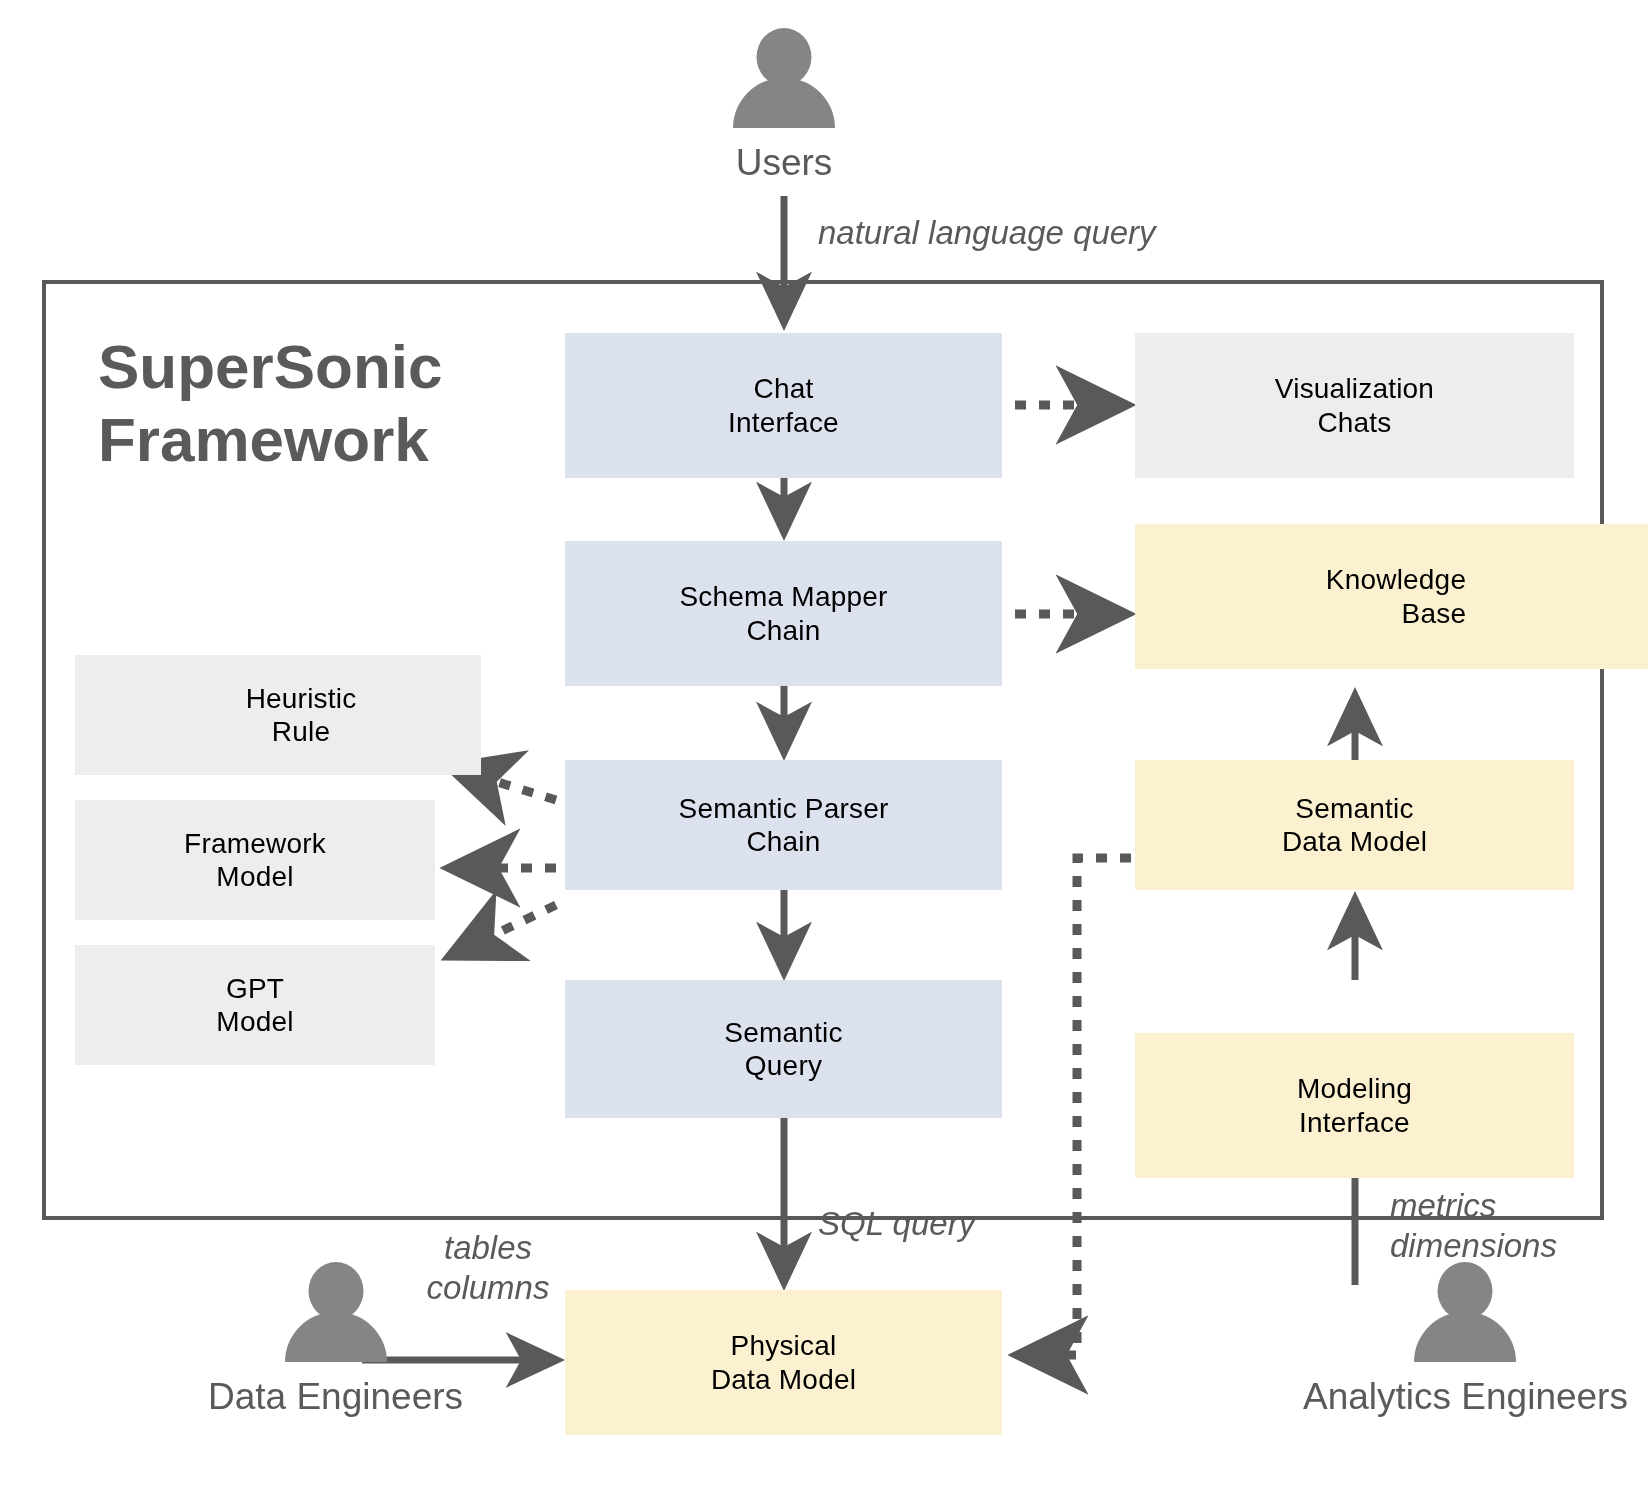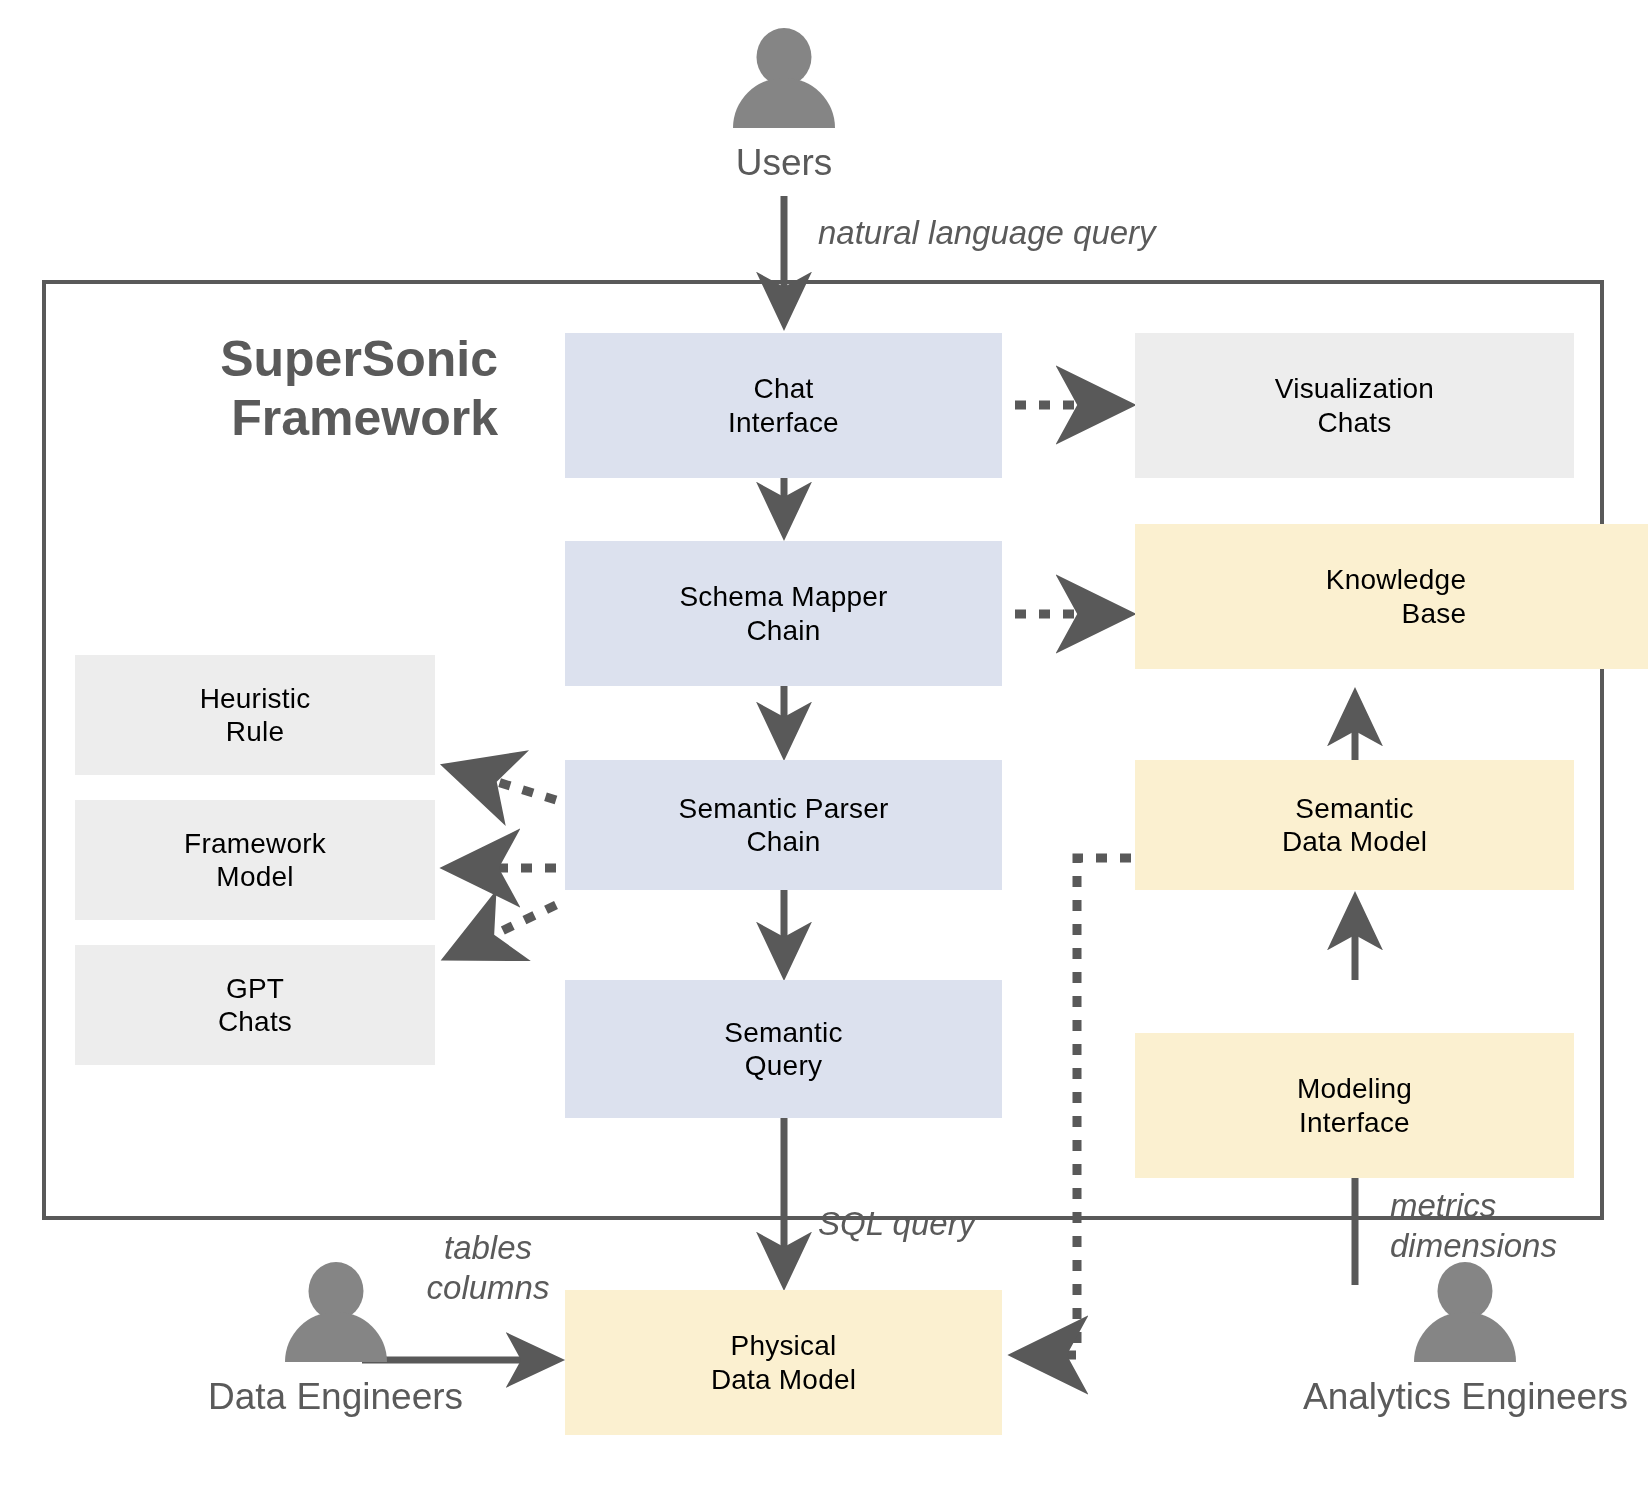--- a/index.html
+++ b/index.html
@@ -25,24 +25,24 @@
   #framework-frame{
     position:absolute;
     left:42px;top:280px;width:1562px;height:940px;
     border:4px solid #595959;
     box-sizing:border-box;
     background:transparent;
   }
   #framework-title{
     position:absolute;
     left:98px;top:330px;width:400px;
-    font-size:50px;font-weight:bold;color:#5a5a5a;
+    font-size:62px;font-weight:bold;color:#5a5a5a;
     line-height:1.18;
     white-space:pre-line;
-    text-align:right;
+    text-align:left;
   }
 
   
   .actor{position:absolute;display:flex;flex-direction:column;align-items:center;}
   .actor-icon{width:104px;height:108px;position:relative;}
   .actor-icon .head{
     position:absolute;left:50%;top:0;transform:translateX(-50%);
     width:55px;height:58px;border-radius:50%;background:#858585;
   }
   .actor-icon .body{
@@ -157,28 +157,28 @@
 
   <div class="node n-yellow" style="left:1135px;top:524px;width:522px;height:145px;text-align:right;">Knowledge
 Base</div>
 
   <div class="node n-yellow" style="left:1135px;top:760px;width:439px;height:130px;">Semantic
 Data Model</div>
 
   <div class="node n-yellow" style="left:1135px;top:1033px;width:439px;height:145px;">Modeling
 Interface</div>
 
-  <div class="node n-gray" style="left:75px;top:655px;width:360px;height:120px;">Heuristic
+  <div class="node n-gray" style="left:75px;top:655px;width:360px;height:120px;padding-left:46px;">Heuristic
 Rule</div>
 
   <div class="node n-gray" style="left:75px;top:800px;width:360px;height:120px;">Framework
 Model</div>
 
   <div class="node n-gray" style="left:75px;top:945px;width:360px;height:120px;">GPT
-Chats</div>
+Model</div>
 
   <div class="edge-label" style="left:818px;top:213px;">natural language query</div>
 
   <div class="edge-label" style="left:818px;top:1188px;margin-top:16px;">SQL query</div>
 
   <div class="edge-label" style="left:418px;top:1228px;text-align:center;width:140px;">tables
 columns</div>
 
   <div class="edge-label" style="left:1390px;top:1186px;">metrics
 dimensions</div>

